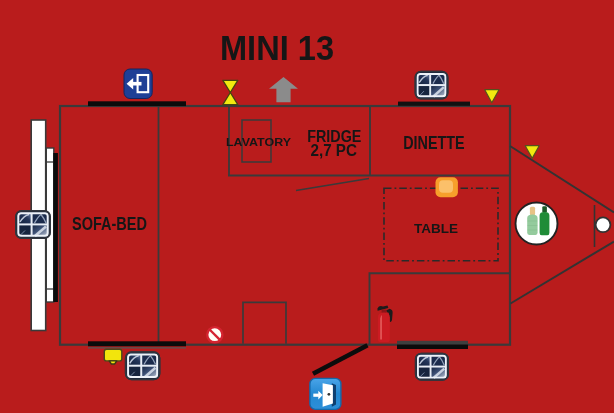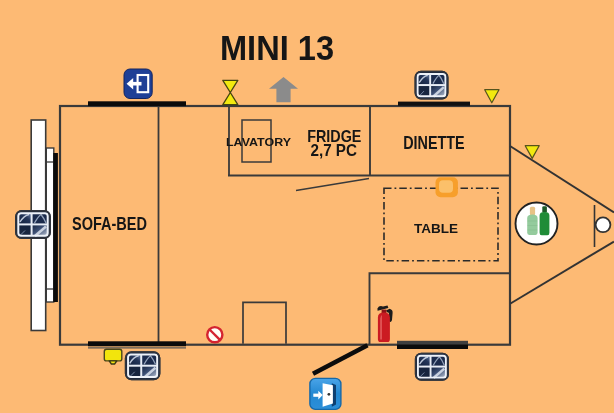--- a/index.html
+++ b/index.html
@@ -1,16 +1,16 @@
 <!DOCTYPE html>
 <html><head>
 <meta charset="utf-8">
 <style>
 html,body{margin:0;padding:0;background:#fff;}
-#page{position:relative;width:614px;height:413px;background:#fdba74;overflow:hidden;
+#page{position:relative;width:614px;height:413px;background:#b91c1c;overflow:hidden;
 font-family:"Liberation Sans",sans-serif;}
 svg{position:absolute;left:0;top:0;}
 </style>
 </head>
 <body>
 <div id="page">
 <svg width="614" height="413" viewBox="0 0 614 413">
   <defs>
     <linearGradient id="winbg" x1="0" y1="0" x2="1" y2="1">
       <stop offset="0" stop-color="#33466e"></stop>

